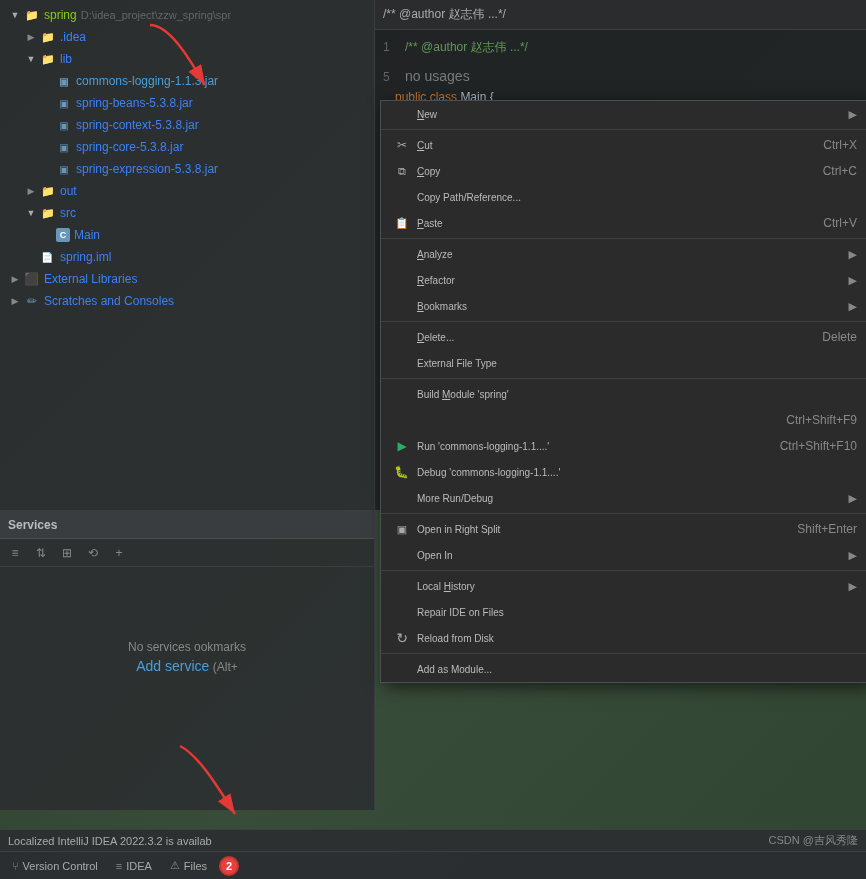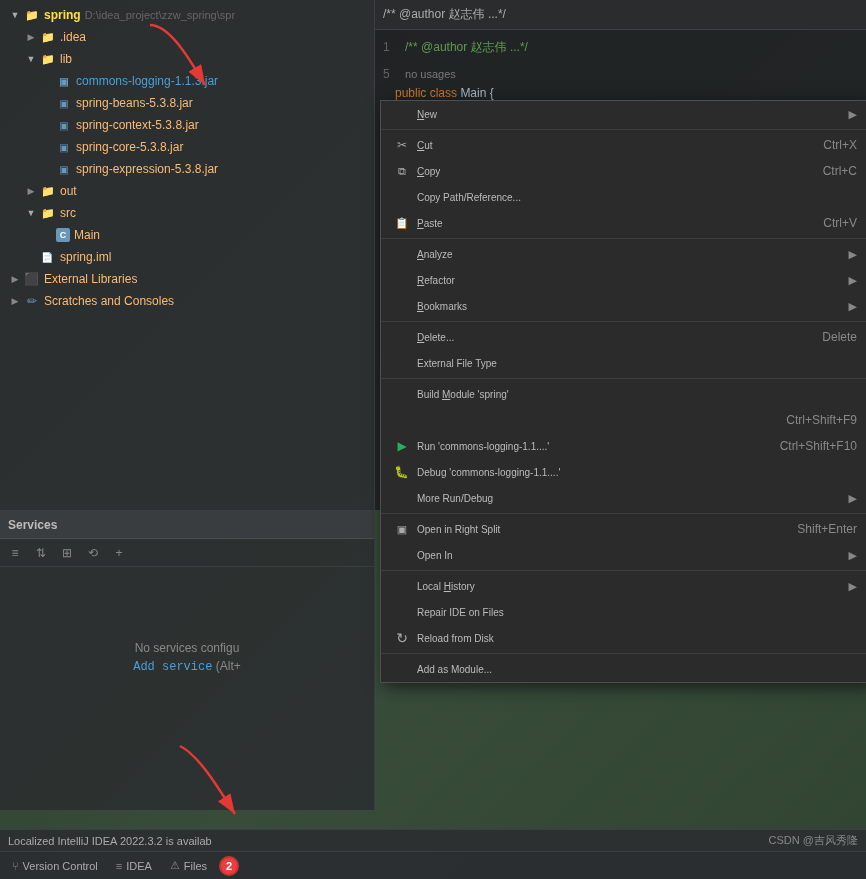--- a/index.html
+++ b/index.html
@@ -86,22 +86,22 @@
       justify-content: center;
       font-size: 11px;
     }
 
     .folder-icon { color: #dcb67a; }
     .java-icon { color: #6897bb; font-weight: bold; font-size: 10px; }
     .jar-icon { color: #6897bb; font-size: 9px; }
     .iml-icon { color: #9876aa; font-size: 10px; }
     .lib-icon { color: #dcb67a; }
 
-    .tree-label { color: #fdba74; font-size: 12px; }
-    .tree-label.bold { font-weight: bold; color: #fde047; text-align: right; }
+    .tree-label { color: #3b82f6; font-size: 12px; }
+    .tree-label.bold { font-weight: normal; color: #84cc16; text-align: right; }
     .tree-label.selected { color: #4a9eda; }
 
     
     .editor-panel {
       position: absolute;
       top: 0;
       left: 375px;
       width: 491px;
       height: 510px;
       background: rgba(30, 31, 34, 0.85);
@@ -127,21 +127,21 @@
     }
 
     .line-number {
       color: #606366;
       margin-right: 12px;
       user-select: none;
     }
 
     .code-comment { color: #629755; }
     .code-keyword { color: #cc7832; }
-    .code-gray { color: #7a7a7a; font-size: 11px; margin-top: 16px; }
+    .code-gray { color: #7a7a7a; font-size: 14px; margin-top: 16px; }
 
     
     .services-panel {
       position: absolute;
       top: 510px;
       left: 0;
       width: 375px;
       height: 300px;
       background: rgba(43, 45, 48, 0.88);
       border-right: 1px solid #3c3f41;
@@ -187,22 +187,21 @@
       align-items: center;
       justify-content: center;
       height: 180px;
       color: #888;
       font-size: 12px;
     }
 
     .add-service-link {
       color: #4a9eda;
       cursor: pointer;
-      font-size: 12px;
-      font-family: Liberation Mono, monospace;
+      font-size: 14px;
     }
 
     
     .bottom-bar {
       position: absolute;
       bottom: 0;
       left: 0;
       width: 866px;
       height: 28px;
       background: rgba(43, 45, 48, 0.95);
@@ -451,21 +450,21 @@
       <span>Services</span>
     </div>
     <div class="services-toolbar">
       <div class="toolbar-btn" title="Align">≡</div>
       <div class="toolbar-btn" title="Sort">⇅</div>
       <div class="toolbar-btn" title="Group">⊞</div>
       <div class="toolbar-btn" title="Restore">⟲</div>
       <div class="toolbar-btn" title="Add">+</div>
     </div>
     <div class="services-content">
-      <span>No services configu</span>
+      <span>No services ookmarks</span>
       <div style="margin-top:4px;">
         <span class="add-service-link">Add service</span>
         <span style="color:#888;">(Alt+</span>
       </div>
     </div>
   </div>
 
   <div class="context-menu">
 
     <div class="menu-item">

